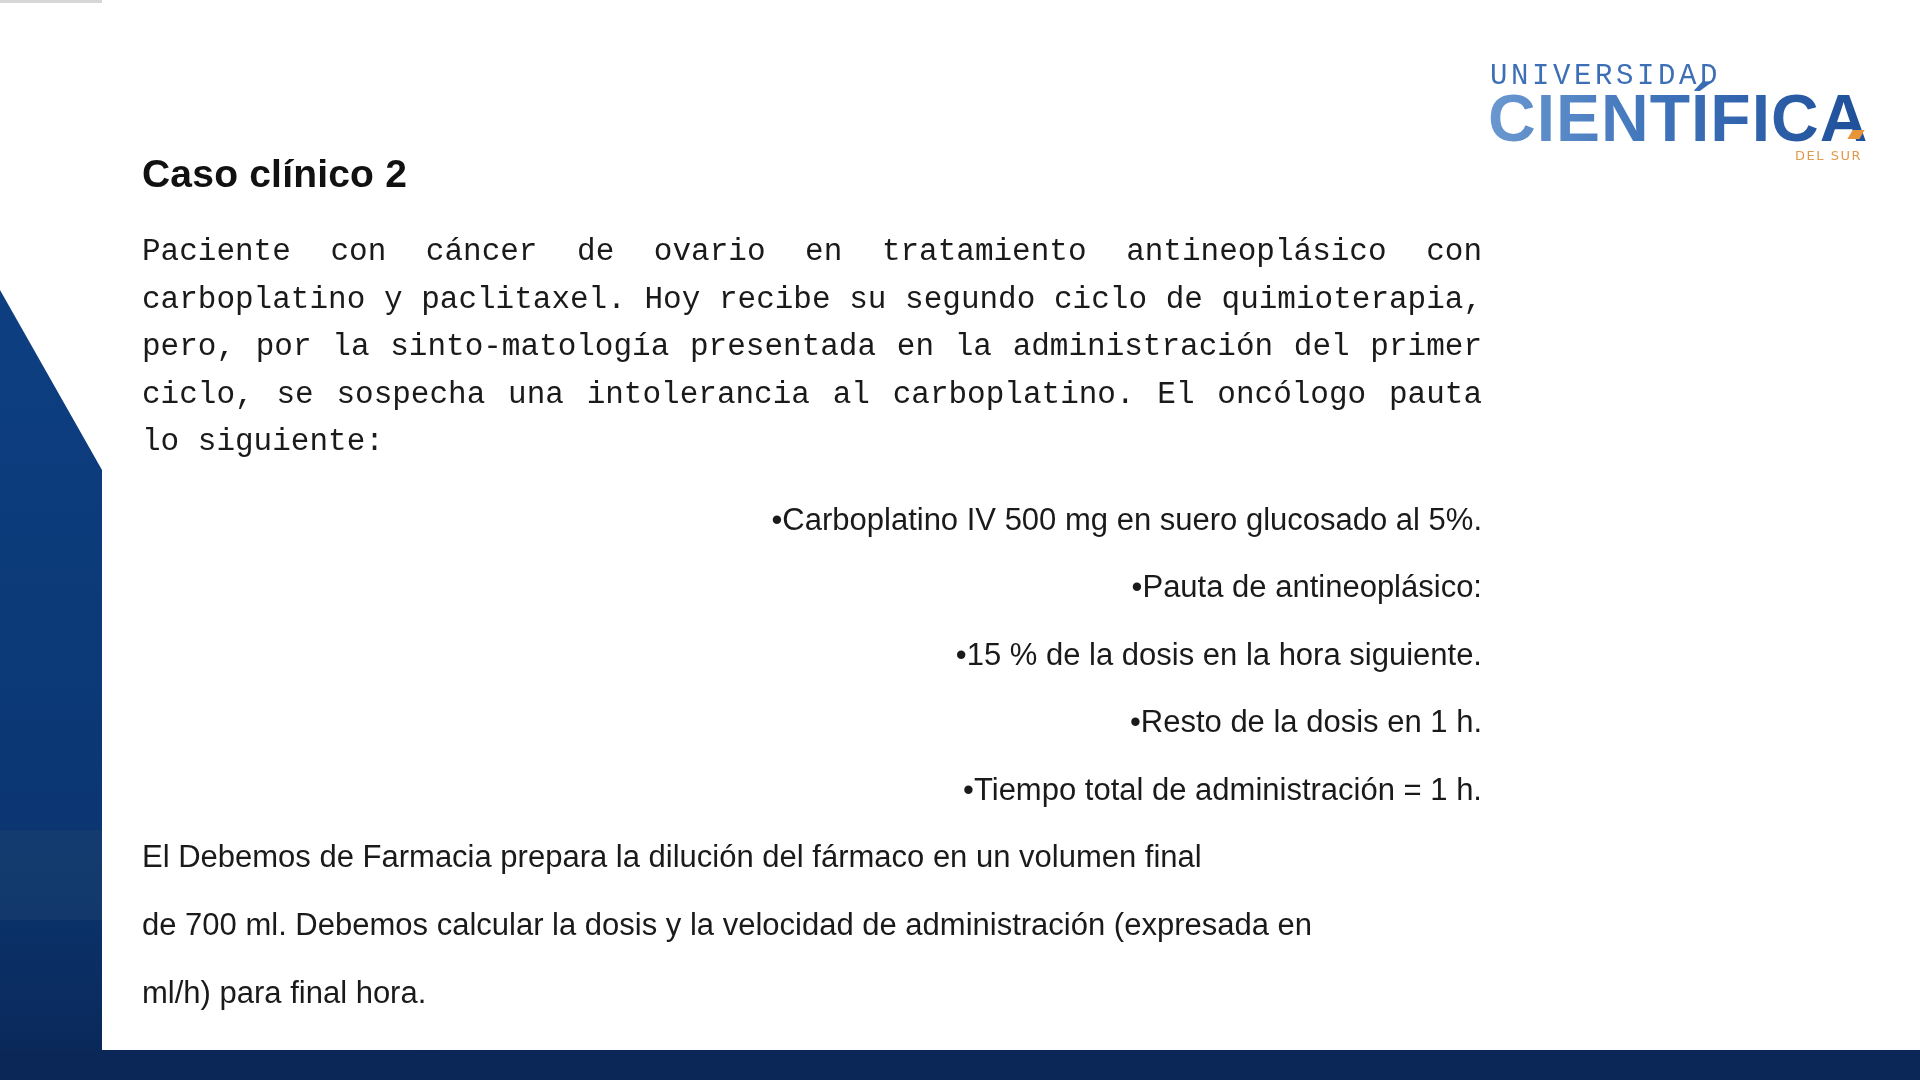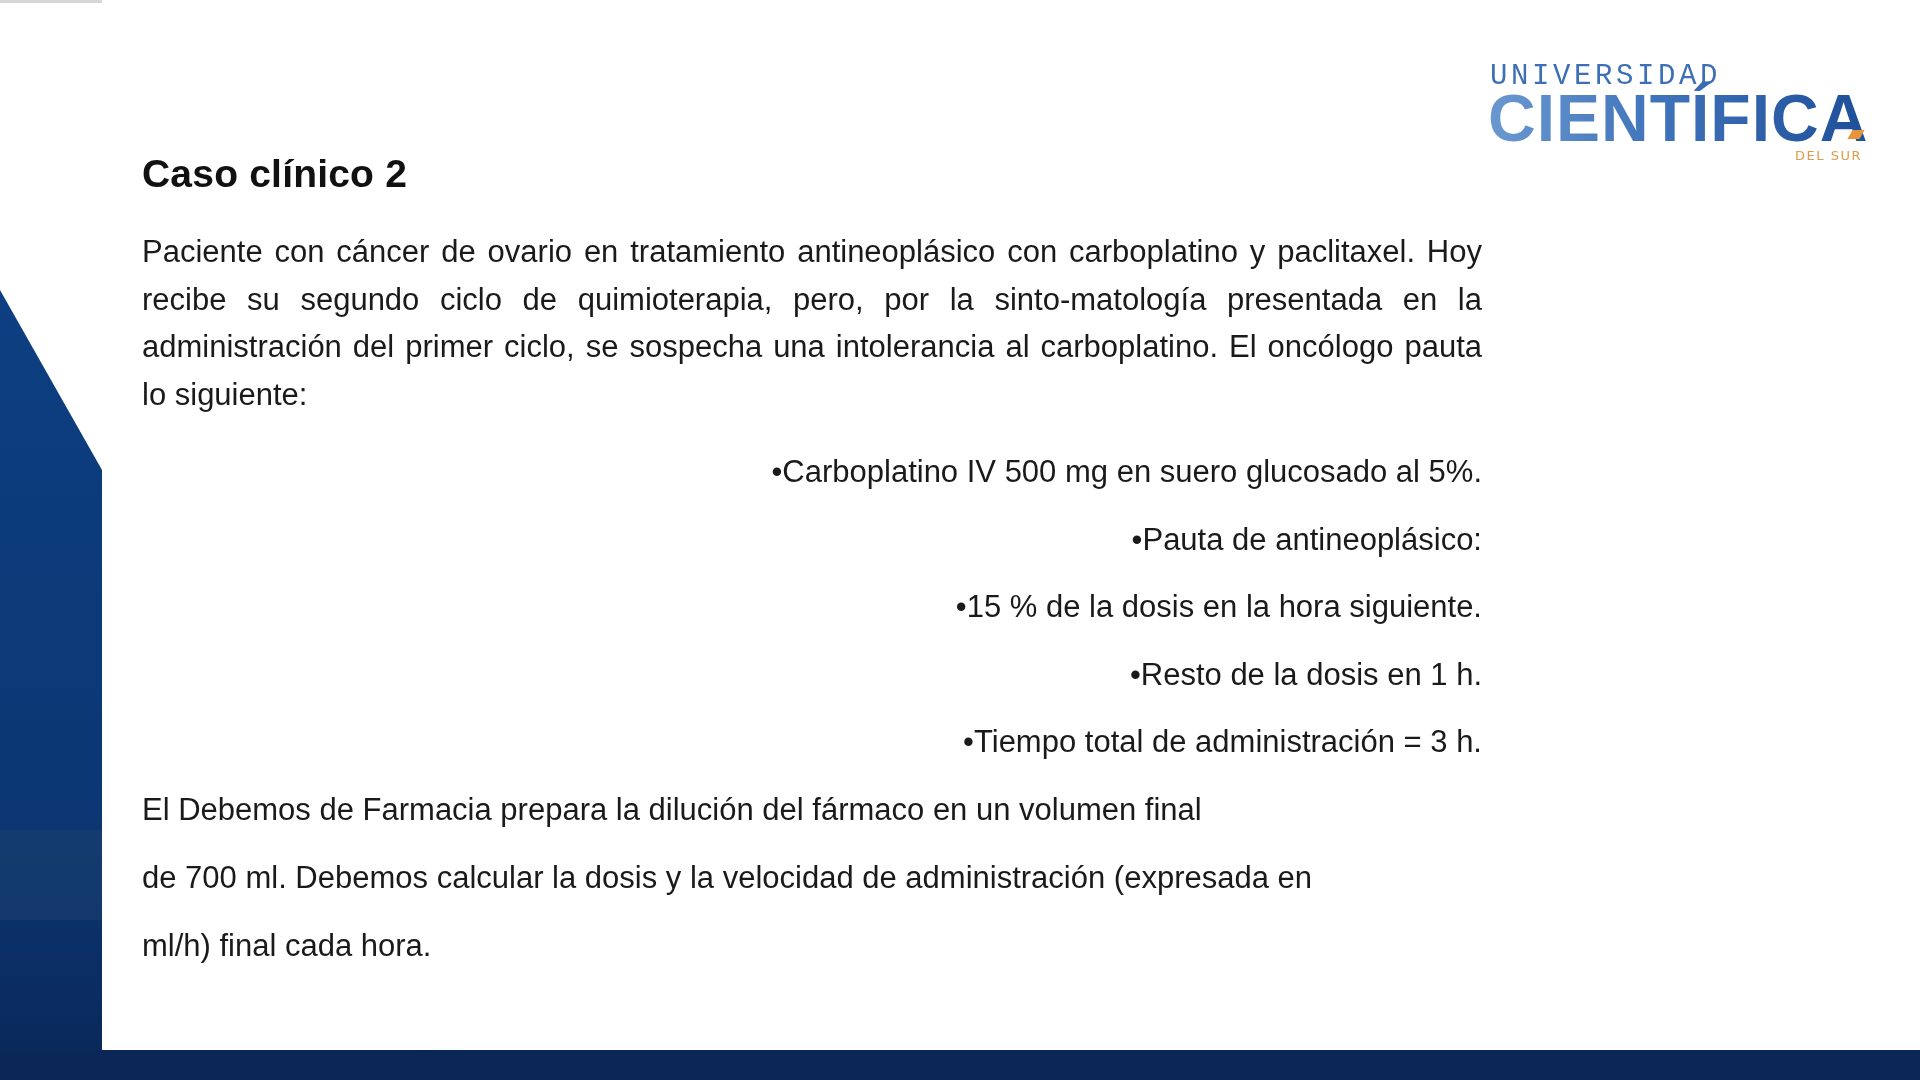--- a/index.html
+++ b/index.html
@@ -35,21 +35,21 @@
       background: #e8953a; transform: skewX(-30deg);
     }
     .title {
       position: absolute; left: 142px; top: 152px; font-size: 39px; font-weight: bold;
       color: #111111; letter-spacing: 0.2px;
     }
     .content {
       position: absolute; left: 142px; top: 228px; width: 1340px;
       font-size: 31px; color: #1a1a1a;
     }
-    .para { text-align: justify; line-height: 47.5px; margin: 0; }
+    .para { text-align: justify; line-height: 47.5px; margin: 0; font-family: Liberation Mono, monospace; }
     .bullets { list-style: none; padding: 0; margin: 20px 0 0 0; text-align: right; }
     .bullets li { height: 67.5px; line-height: 67.5px; }
     .bullets li .dot { display: inline-block; width: 28px; }
     .closing { margin: 0; line-height: 68px; }
   </style>
 </head>
 <body>
 
 <div class="topline"></div>
 
@@ -82,19 +82,19 @@
 <div class="title">Caso clínico 2</div>
 
 <div class="content">
   <p class="para">Paciente con cáncer de ovario en tratamiento antineoplásico con carboplatino y paclitaxel. Hoy recibe su segundo ciclo de quimioterapia, pero, por la sinto-matología presentada en la administración del primer ciclo, se sospecha una intolerancia al carboplatino. El oncólogo pauta lo siguiente:</p>
 
   <ul class="bullets">
     <li><span class="dot">•</span><span>Carboplatino IV 500 mg en suero glucosado al 5%.</span></li>
     <li><span class="dot">•</span><span>Pauta de antineoplásico:</span></li>
     <li><span class="dot">•</span><span>15 % de la dosis en la hora siguiente.</span></li>
     <li><span class="dot">•</span><span>Resto de la dosis en 1 h.</span></li>
-    <li><span class="dot">•</span><span>Tiempo total de administración = 3 h.</span></li>
+    <li><span class="dot">•</span><span>Tiempo total de administración = 1 h.</span></li>
   </ul>
 
   <p class="closing">El Debemos de Farmacia prepara la dilución del fármaco en un volumen final</p>
   <p class="closing">de 700 ml. Debemos calcular la dosis y la velocidad de administración (expresada en</p>
-  <p class="closing">ml/h) final cada hora.</p>
+  <p class="closing">ml/h) para final hora.</p>
 </div>
 
 </body></html>

